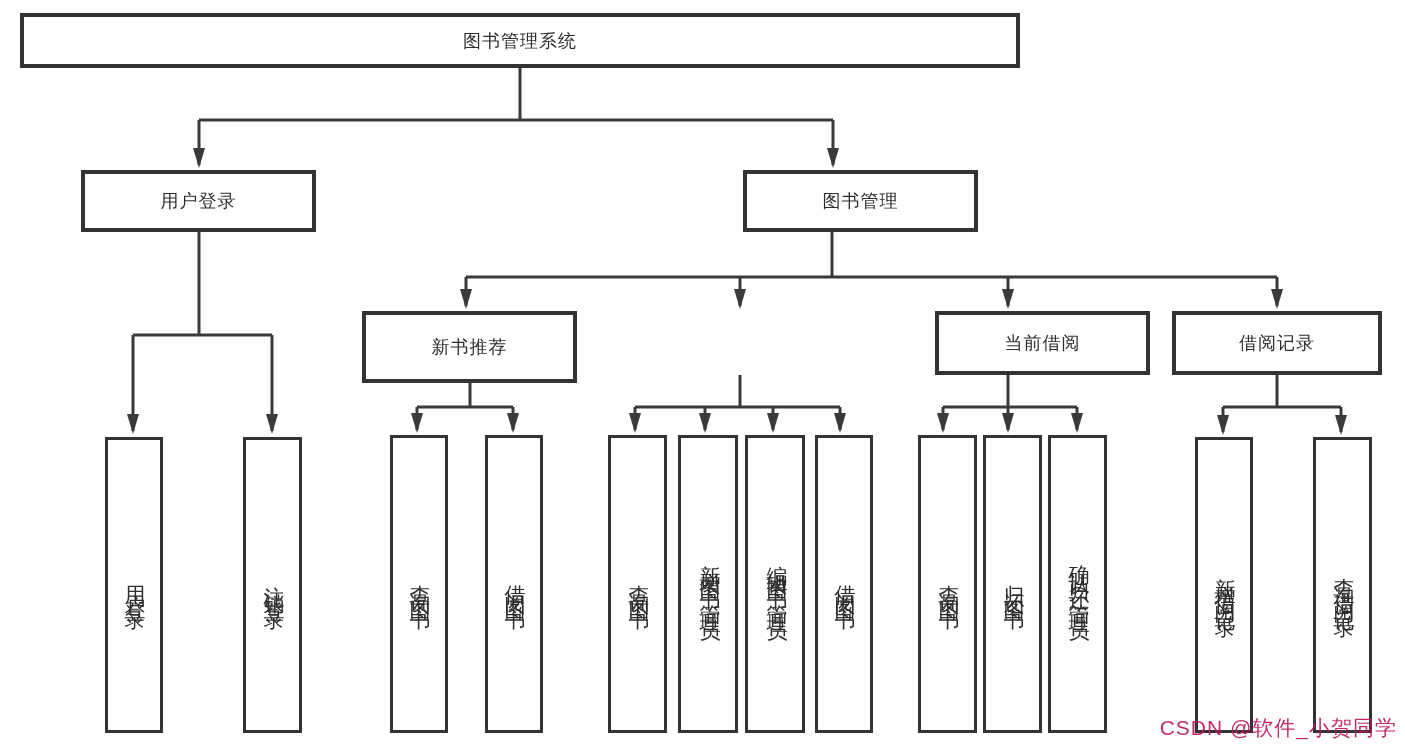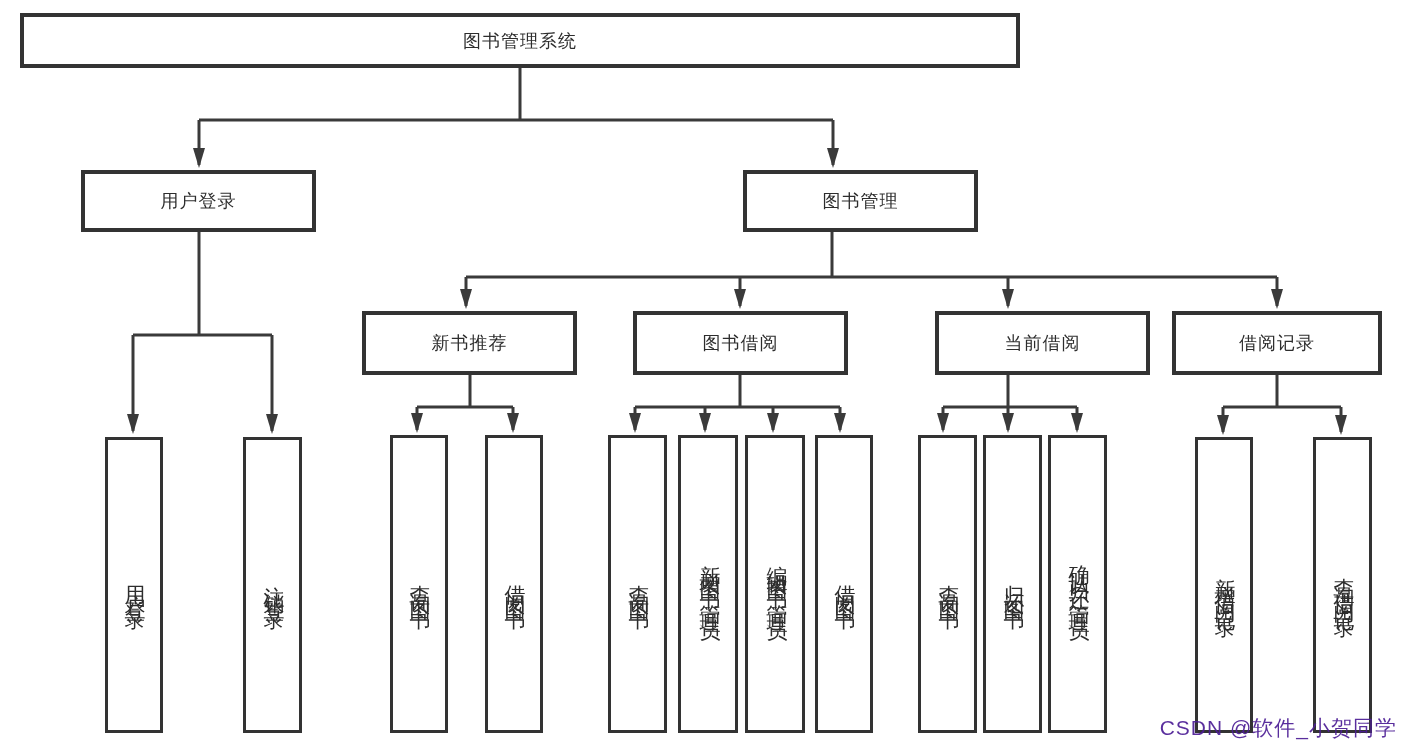--- a/index.html
+++ b/index.html
@@ -45,21 +45,21 @@
     text-align: center;
     font-size: 21px;
     letter-spacing: 8px;
     line-height: 50px;
   }
   .watermark {
     position: absolute;
     top: 714px;
     right: 8px;
     font-size: 21px;
-    color: #4c1d95;
+    color: #be185d;
     opacity: 0.92;
     letter-spacing: 1px;
     white-space: nowrap;
     z-index: 5;
   }
 </style>
 </head>
 <body>
 
 <div class="stage">
@@ -100,22 +100,21 @@
       <path d="M1223,407 L1223,432" marker-end="url(#ah)"></path>
       <path d="M1341,407 L1341,432" marker-end="url(#ah)"></path>
     </g>
   </svg>
 
   <div class="box h" style="left:20px; top:13px; width:1000px; height:55px;text-align:center;">图书管理系统</div>
 
   <div class="box h" style="left:81px; top:170px; width:235px; height:62px;">用户登录</div>
   <div class="box h" style="left:715px; top:170px; width:235px; height:62px;margin-left:28px;">图书管理</div>
 
-  <div class="box h" style="left:362px; top:311px; width:215px; height:64px;">新书推荐</div>
-  <div class="box h" style="left:633px; top:311px; width:215px; height:64px;">图书借阅</div>
+  <div class="box h" style="left:362px; top:311px; width:215px; height:72px;">新书推荐</div>
   <div class="box h" style="left:902px; top:311px; width:215px; height:64px;margin-left:33px;">当前借阅</div>
   <div class="box h" style="left:1172px; top:311px; width:210px; height:64px;">借阅记录</div>
 
   <div class="box v" style="left:105px; top:437px; width:58px; height:296px;">用户登录</div>
   <div class="box v" style="left:243px; top:437px; width:59px; height:296px;">注销登录</div>
 
   <div class="box v" style="left:390px; top:435px; width:58px; height:298px;">查询图书</div>
   <div class="box v" style="left:485px; top:435px; width:58px; height:298px;">借阅图书</div>
 
   <div class="box v" style="left:608px; top:435px; width:59px; height:298px;">查询图书</div>

